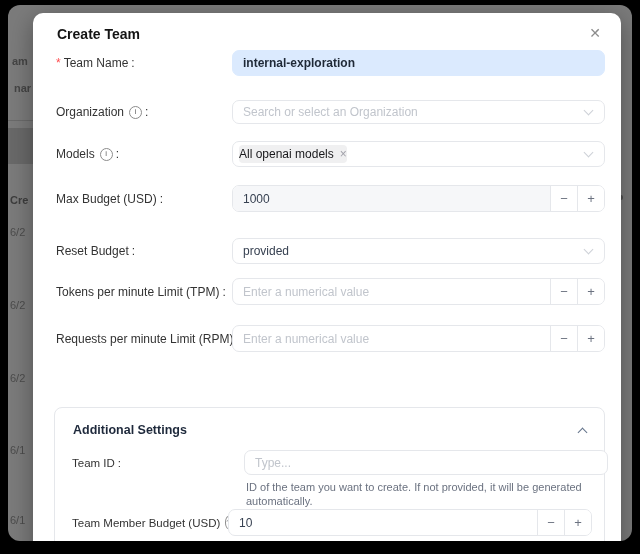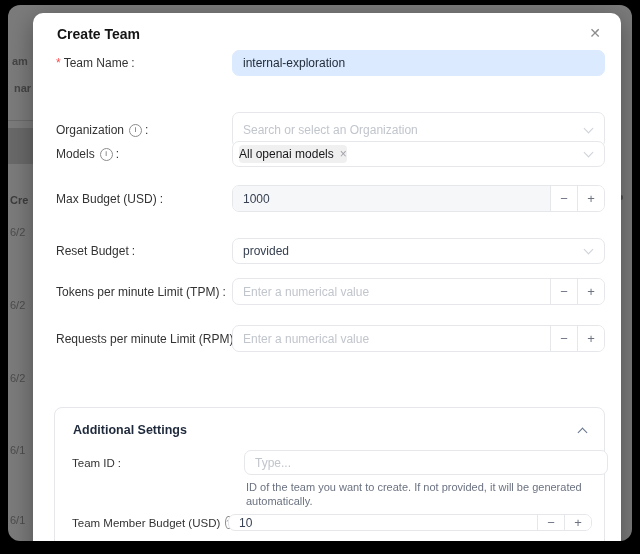--- a/index.html
+++ b/index.html
@@ -63,21 +63,21 @@
     font-size:8px; color:#666; line-height:1; font-weight:400;
   }
   .ctrl { flex:1; position:relative; }
 
   .txt-input {
     width:100%; height:100%; border:1px solid #e5e7eb; border-radius:7px;
     padding:0 10px; font-size:12px; color:#4d7c0f; outline:none;
     font-family:"Liberation Sans", sans-serif; background:#fff;
   }
   .txt-input::placeholder { color:#c1c5cc; }
-  .teamname { background:#dbeafe; border-color:#dbeafe; color:#1f2937; }
+  .teamname { background:#dbeafe; border-color:#dbeafe; color:#1f2937;font-weight:bold; }
 
   .select-box {
     width:100%; height:100%; border:1px solid #e5e7eb; border-radius:7px;
     background:#fff; display:flex; align-items:center; padding:0 26px 0 10px;
     font-size:12px; color:#374151; cursor:pointer;
   }
   .select-box .placeholder { color:#c1c5cc; }
   .chev-down {
     position:absolute; right:13px; top:50%; margin-top:-5px;
     width:7px; height:7px;
@@ -103,21 +103,21 @@
   .numfield::placeholder { color:#c1c5cc; }
   .numfield.graybg { background:#f6f7f9; }
   .stepbtn {
     width:27px; flex:0 0 27px; display:flex; align-items:center; justify-content:center;
     border-left:1px solid #e5e7eb; color:#6b7280; font-size:13px; cursor:pointer;
     background:#fff;
   }
 
   
   .r-teamname { top:37px;  height:26px; }
-  .r-org      { top:87px;  height:36px;margin-top:12px; }
+  .r-org      { top:87px;  height:24px; }
   .r-models   { top:128px; height:26px; }
   .r-maxbud   { top:172px; height:27px; }
   .r-reset    { top:225px; height:26px; }
   .r-tpm      { top:265px; height:27px; }
   .r-rpm      { top:312px; height:27px; }
 
   
   .card {
     position:absolute; left:21px; right:16px; top:394px; height:176px;
     border:1px solid #e5e7eb; border-radius:8px; background:#fff;
@@ -131,21 +131,21 @@
   }
   .chev-up {
     position:absolute; left:3px; top:5px; width:7px; height:7px;
     border-right:1.4px solid #64748b; border-bottom:1.4px solid #64748b;
     transform:rotate(-135deg);
   }
   .card .row-label { width:156px; flex:0 0 156px; font-size:11.5px; }
   .c-row { position:absolute; left:17px; display:flex; }
   .c-row .ctrl { width:364px; flex:0 0 364px; }
   .r-teamid { top:42px; height:25px;gap:16px; }
-  .r-tmb    { top:101px; height:27px;align-items:center; }
+  .r-tmb    { top:101px; height:27px; }
   .help-text {
     position:absolute; left:191px; top:72px; width:365px;
     font-size:11px; color:#6b7280; line-height:14px;
   }
 </style>
 </head>
 <body>
 
 <div class="app-window">
   <span class="bg-frag f-am">am</span>

